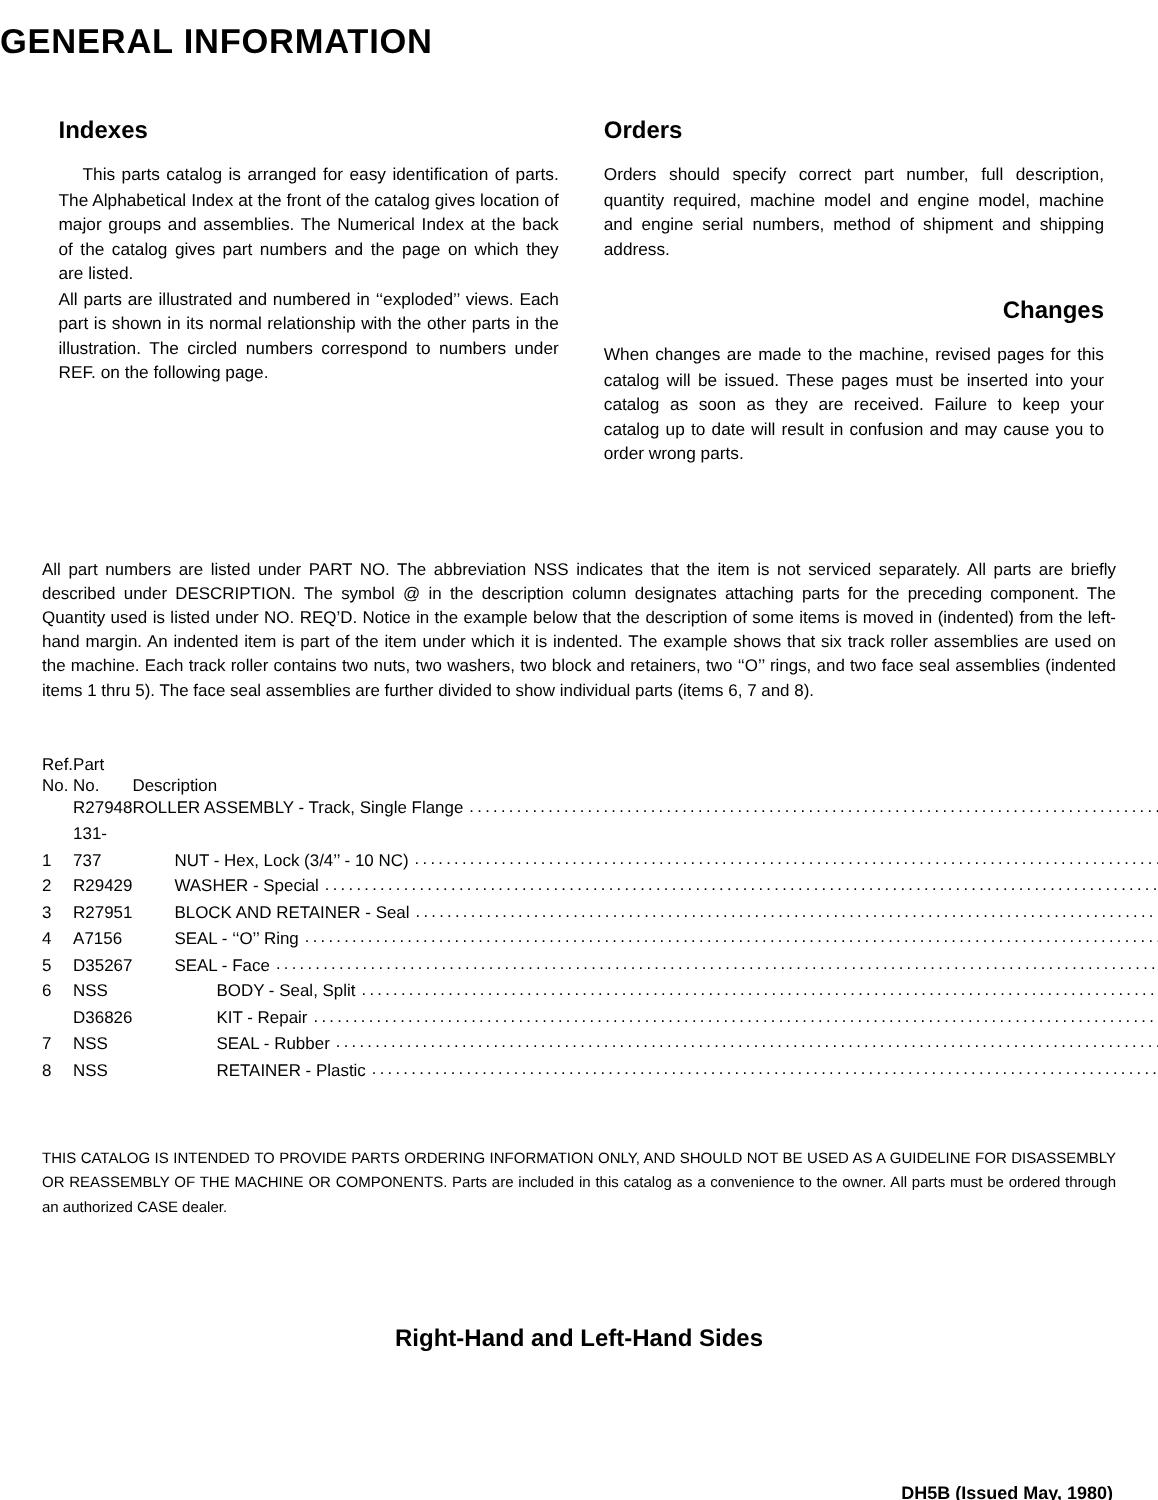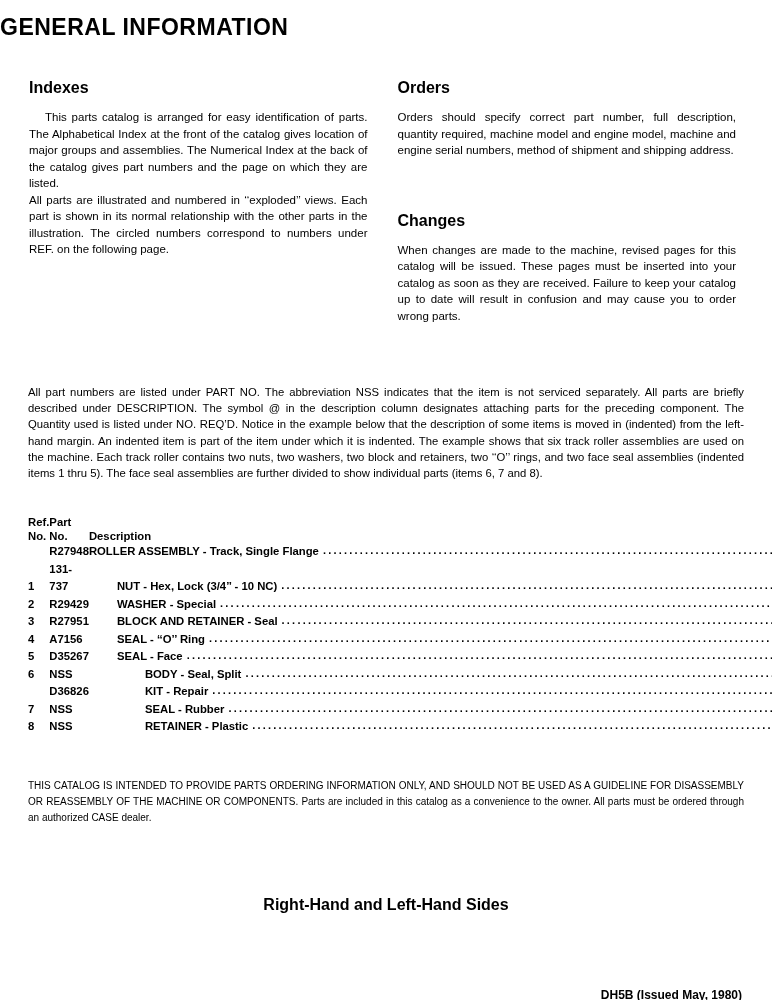--- a/index.html
+++ b/index.html
@@ -25,35 +25,36 @@
   .page-title {
     font-size: 23px;
     font-weight: bold;
     letter-spacing: 0.5px;
     margin: 14px 0 0 0;
     font-family: "Liberation Sans", sans-serif;
   }
   .two-col {
     display: flex;
     margin-top: 38px;
-    padding: 0 36px 0 29px;
+    padding: 0 36px 0 39px;
     box-sizing: border-box;
     gap: 30px;
   }
   .col {
     width: 340px;
     box-sizing: border-box;
   }
   .sec-head {
     font-size: 16px;
     font-weight: bold;
     margin: 0 0 12px 0;
   }
   .sec-head.second {
-    margin-top: 53px;
+    margin-top: 24px;
+    text-align: right;
   }
   .para {
     font-size: 11.5px;
     line-height: 16.5px;
     text-align: justify;
     margin: 0;
   }
   .para.indent {
     text-indent: 16px;
   }
@@ -82,21 +83,21 @@
     font-size: 11.3px;
   }
   table.parts {
     width: 100%;
     border-collapse: collapse;
     font-size: 11.3px;
   }
   table.parts td, table.parts th {
     padding: 0;
     vertical-align: bottom;
-    font-weight: bold;
+    font-weight: normal;
     text-align: left;
   }
   .hdr td {
     font-size: 11.3px;
     line-height: 14px;
     font-weight: normal;
     padding-bottom: 0px;
   }
   .col-ref { width: 48px; }
   .col-part { width: 86px; }

